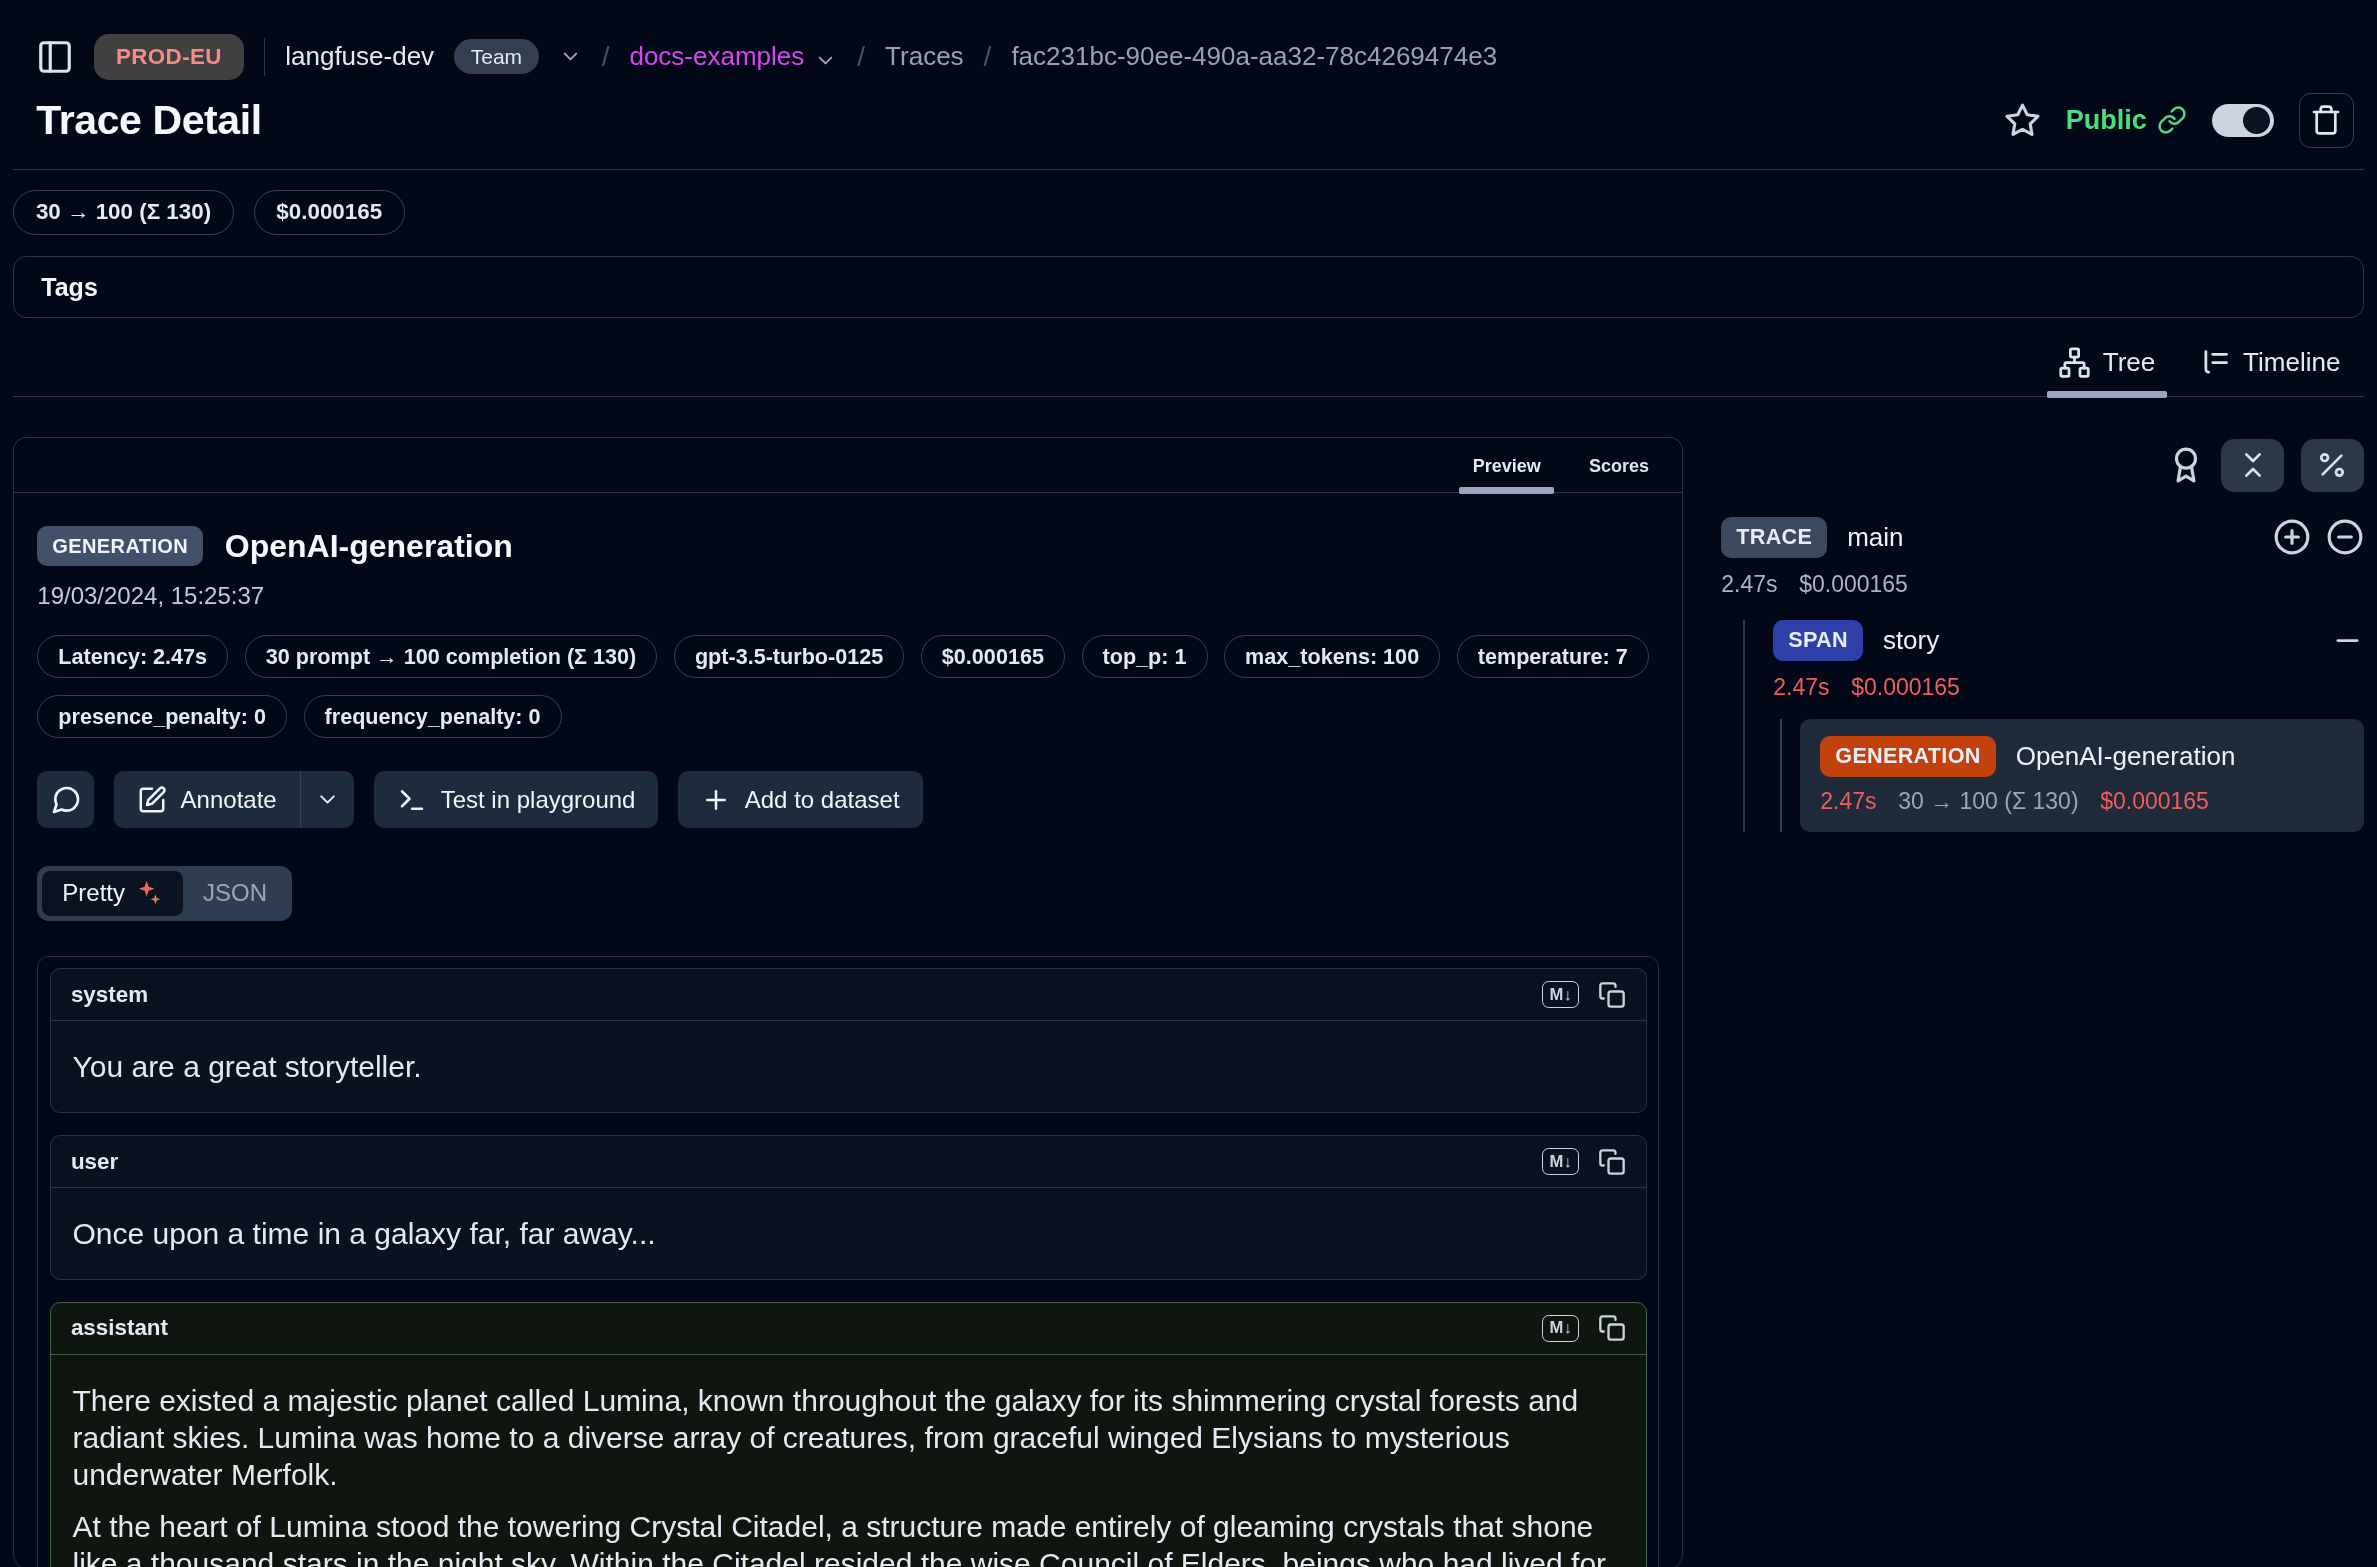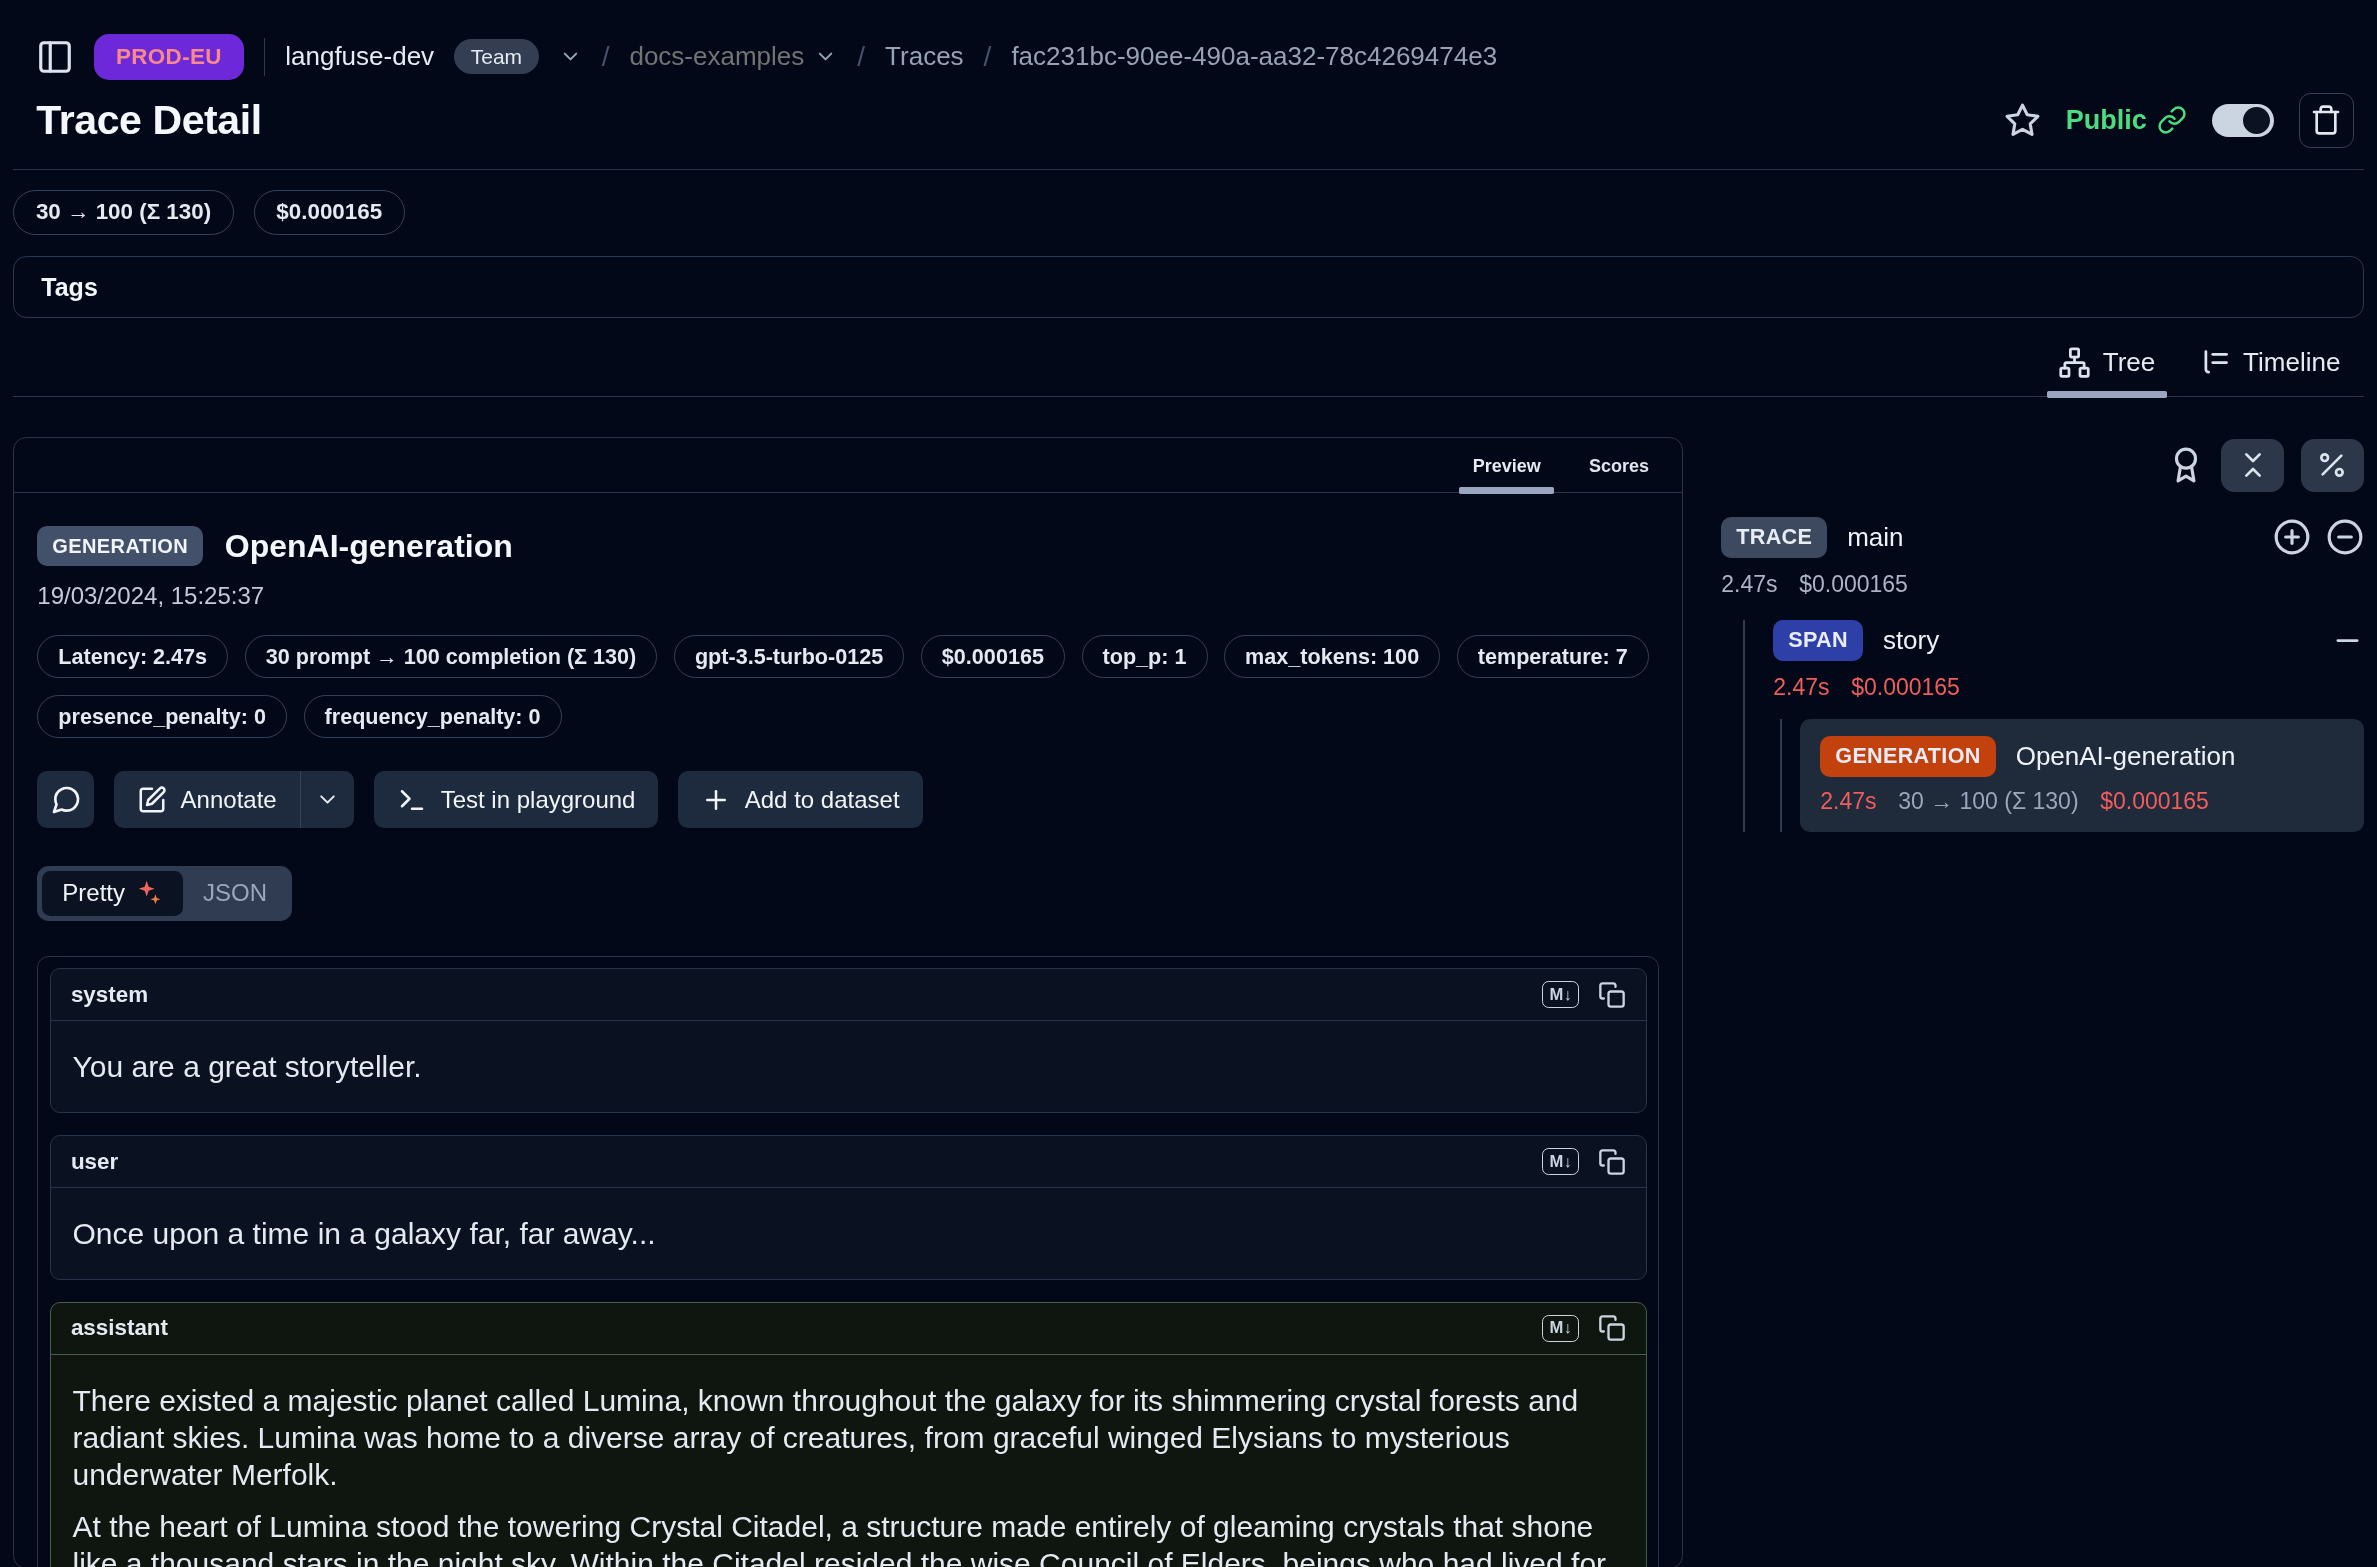--- a/index.html
+++ b/index.html
@@ -30,28 +30,28 @@
     background:var(--bg);
     font-family:"Liberation Sans", sans-serif;
     color:var(--text);
   }
   svg{display:block;}
   .page{width:2377px;height:1568px;padding:0 13.3px;position:relative;}
 
   
   .crumb-row{display:flex;align-items:center;gap:20px;padding:32px 0 0 23px;height:81px;}
   .icon-btn-plain{background:none;border:none;color:#dde4ee;cursor:pointer;display:flex;align-items:center;}
-  .env-pill{background:#6d28d9;color:#f98a8a;font-size:22.4px;font-weight:700;letter-spacing:0.4px;
+  .env-pill{background:#404040;color:#f98a8a;font-size:22.4px;font-weight:700;letter-spacing:0.4px;
     padding:10px 21.6px;border-radius:15px;}
   .crumb-divider{width:1.7px;height:38px;background:#2c3950;}
   .crumb-org{font-size:26px;font-weight:500;color:#e6ebf3;}
   .team-pill{background:#333e52;color:#e6ebf3;font-size:21px;font-weight:500;padding:5.8px 16.6px;border-radius:830px;}
   .crumb-chev{color:#9aa7bb;}
   .crumb-slash{font-size:28px;color:#44526b;font-weight:300;}
-  .crumb-proj{font-size:26px;font-weight:500;color:#737373;display:flex;align-items:center;gap:10px;}
+  .crumb-proj{font-size:26px;font-weight:500;color:#d946ef;display:flex;align-items:flex-end;gap:10px;}
   .crumb-muted{font-size:26px;color:#96a2b6;}
 
   
   .title-row{display:flex;align-items:center;justify-content:space-between;padding:11.6px 10px 0 23px;}
   .page-title{font-size:41px;font-weight:700;letter-spacing:-0.4px;color:var(--text-bright);}
   .title-actions{display:flex;align-items:center;gap:25px;}
   .star-btn{color:#cbd5e1;background:none;border:none;cursor:pointer;}
   .public-link{display:flex;align-items:center;gap:10px;color:var(--green);font-size:27px;font-weight:700;cursor:pointer;}
   .toggle{width:62px;height:33px;border-radius:830px;background:#cbd5e1;position:relative;cursor:pointer;border:none;}
   .toggle .knob{position:absolute;top:3.3px;right:3.3px;width:27px;height:27px;border-radius:50%;background:#0b1322;}

